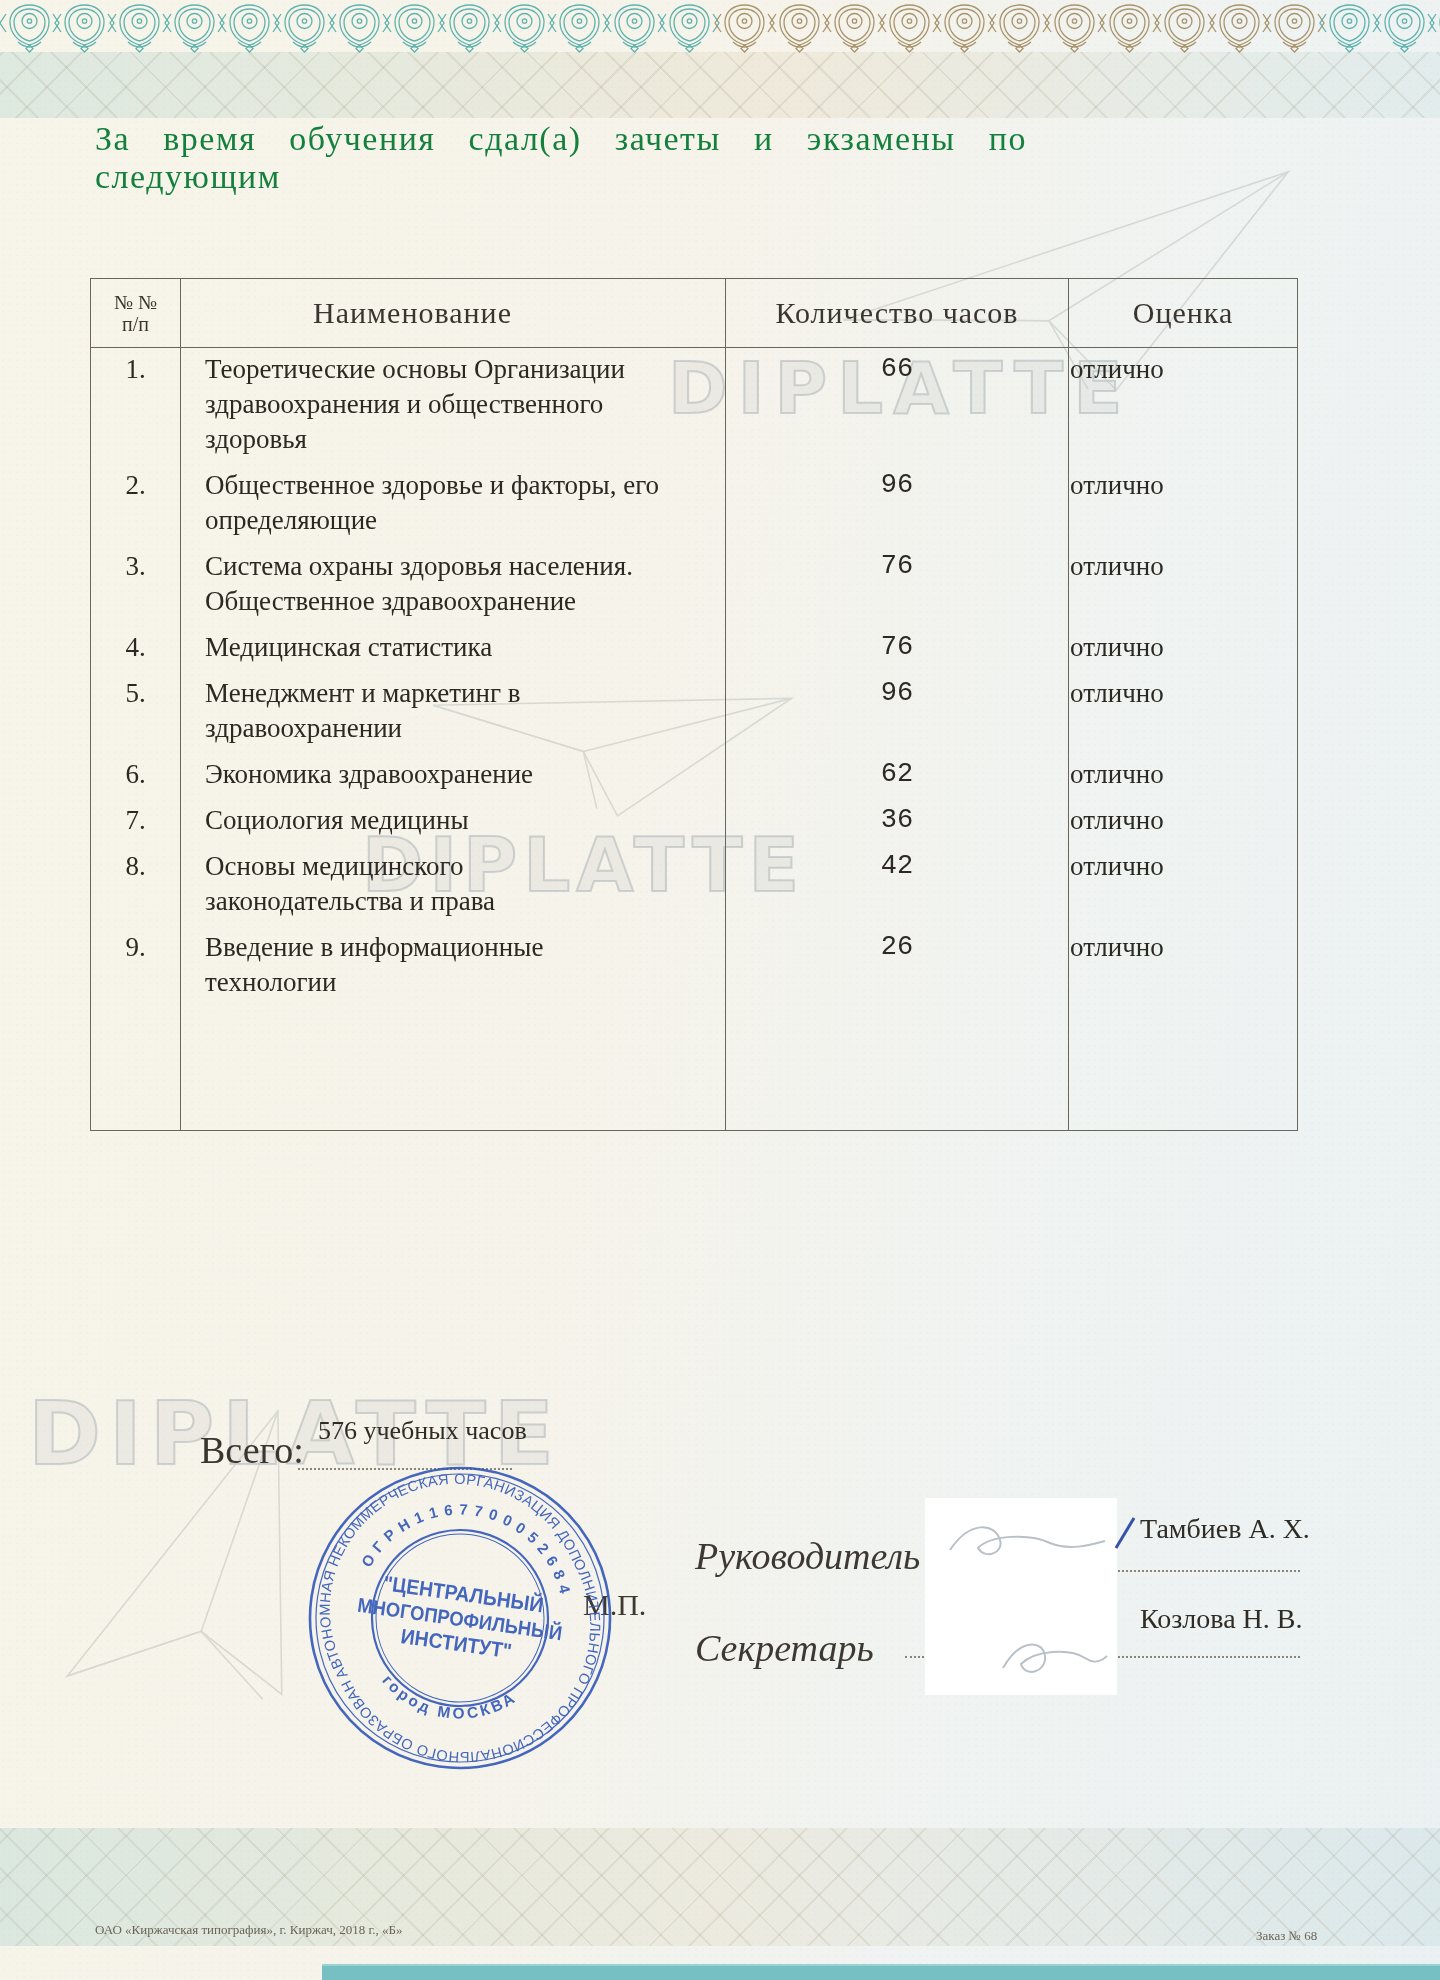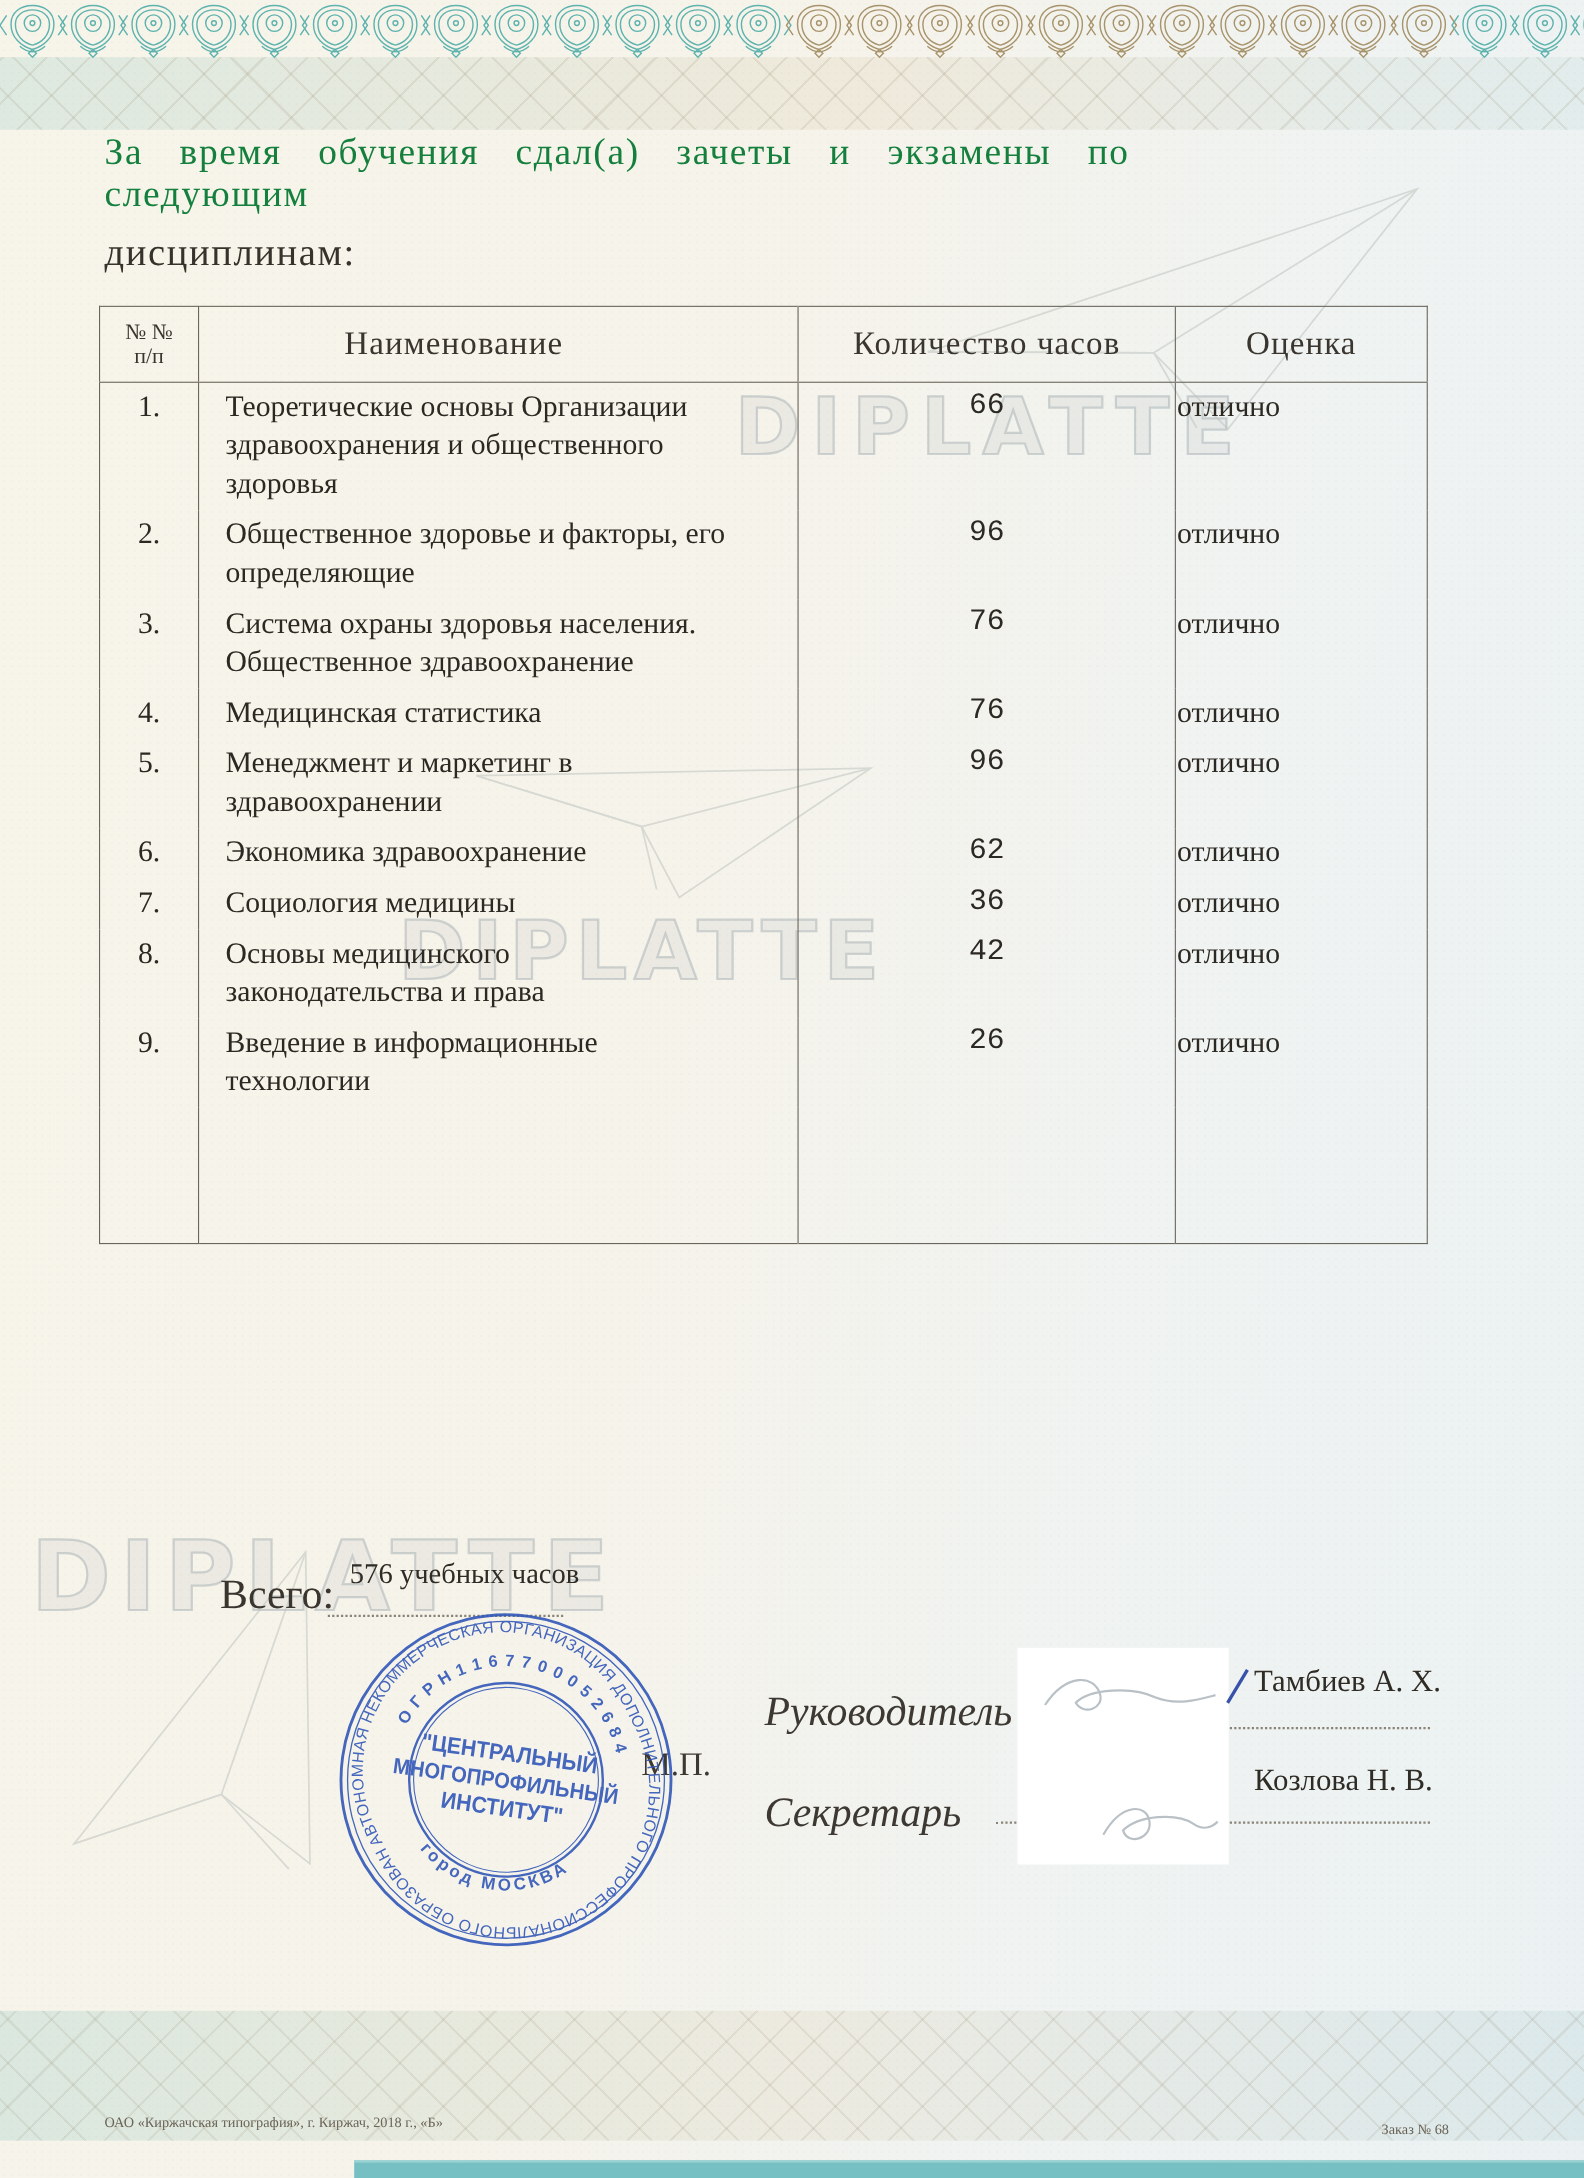--- a/index.html
+++ b/index.html
@@ -167,21 +167,20 @@
 </svg>
 <svg class="abs plane" style="left:40px;top:1455px;width:320px;height:280px;transform:rotate(-28deg);" viewBox="0 0 200 120" preserveAspectRatio="none">
   <path d="M3 64 L197 6 L116 114 L90 74 Z"></path>
     <path d="M3 64 L90 74"></path>
     <path d="M197 6 L90 74"></path>
     <path d="M90 74 L104 112"></path>
 </svg>
 
 <div id="heading" class="abs">
   <div class="l1">За время обучения сдал(а) зачеты и экзамены по следующим</div>
-  <div class="l2">дисциплинам:</div>
 </div>
 
 <div id="tbl" class="abs">
   <table>
     <colgroup>
       <col class="hw-num">
         <col class="hw-name">
         <col class="hw-hours">
         <col class="hw-grade">
     </colgroup>

